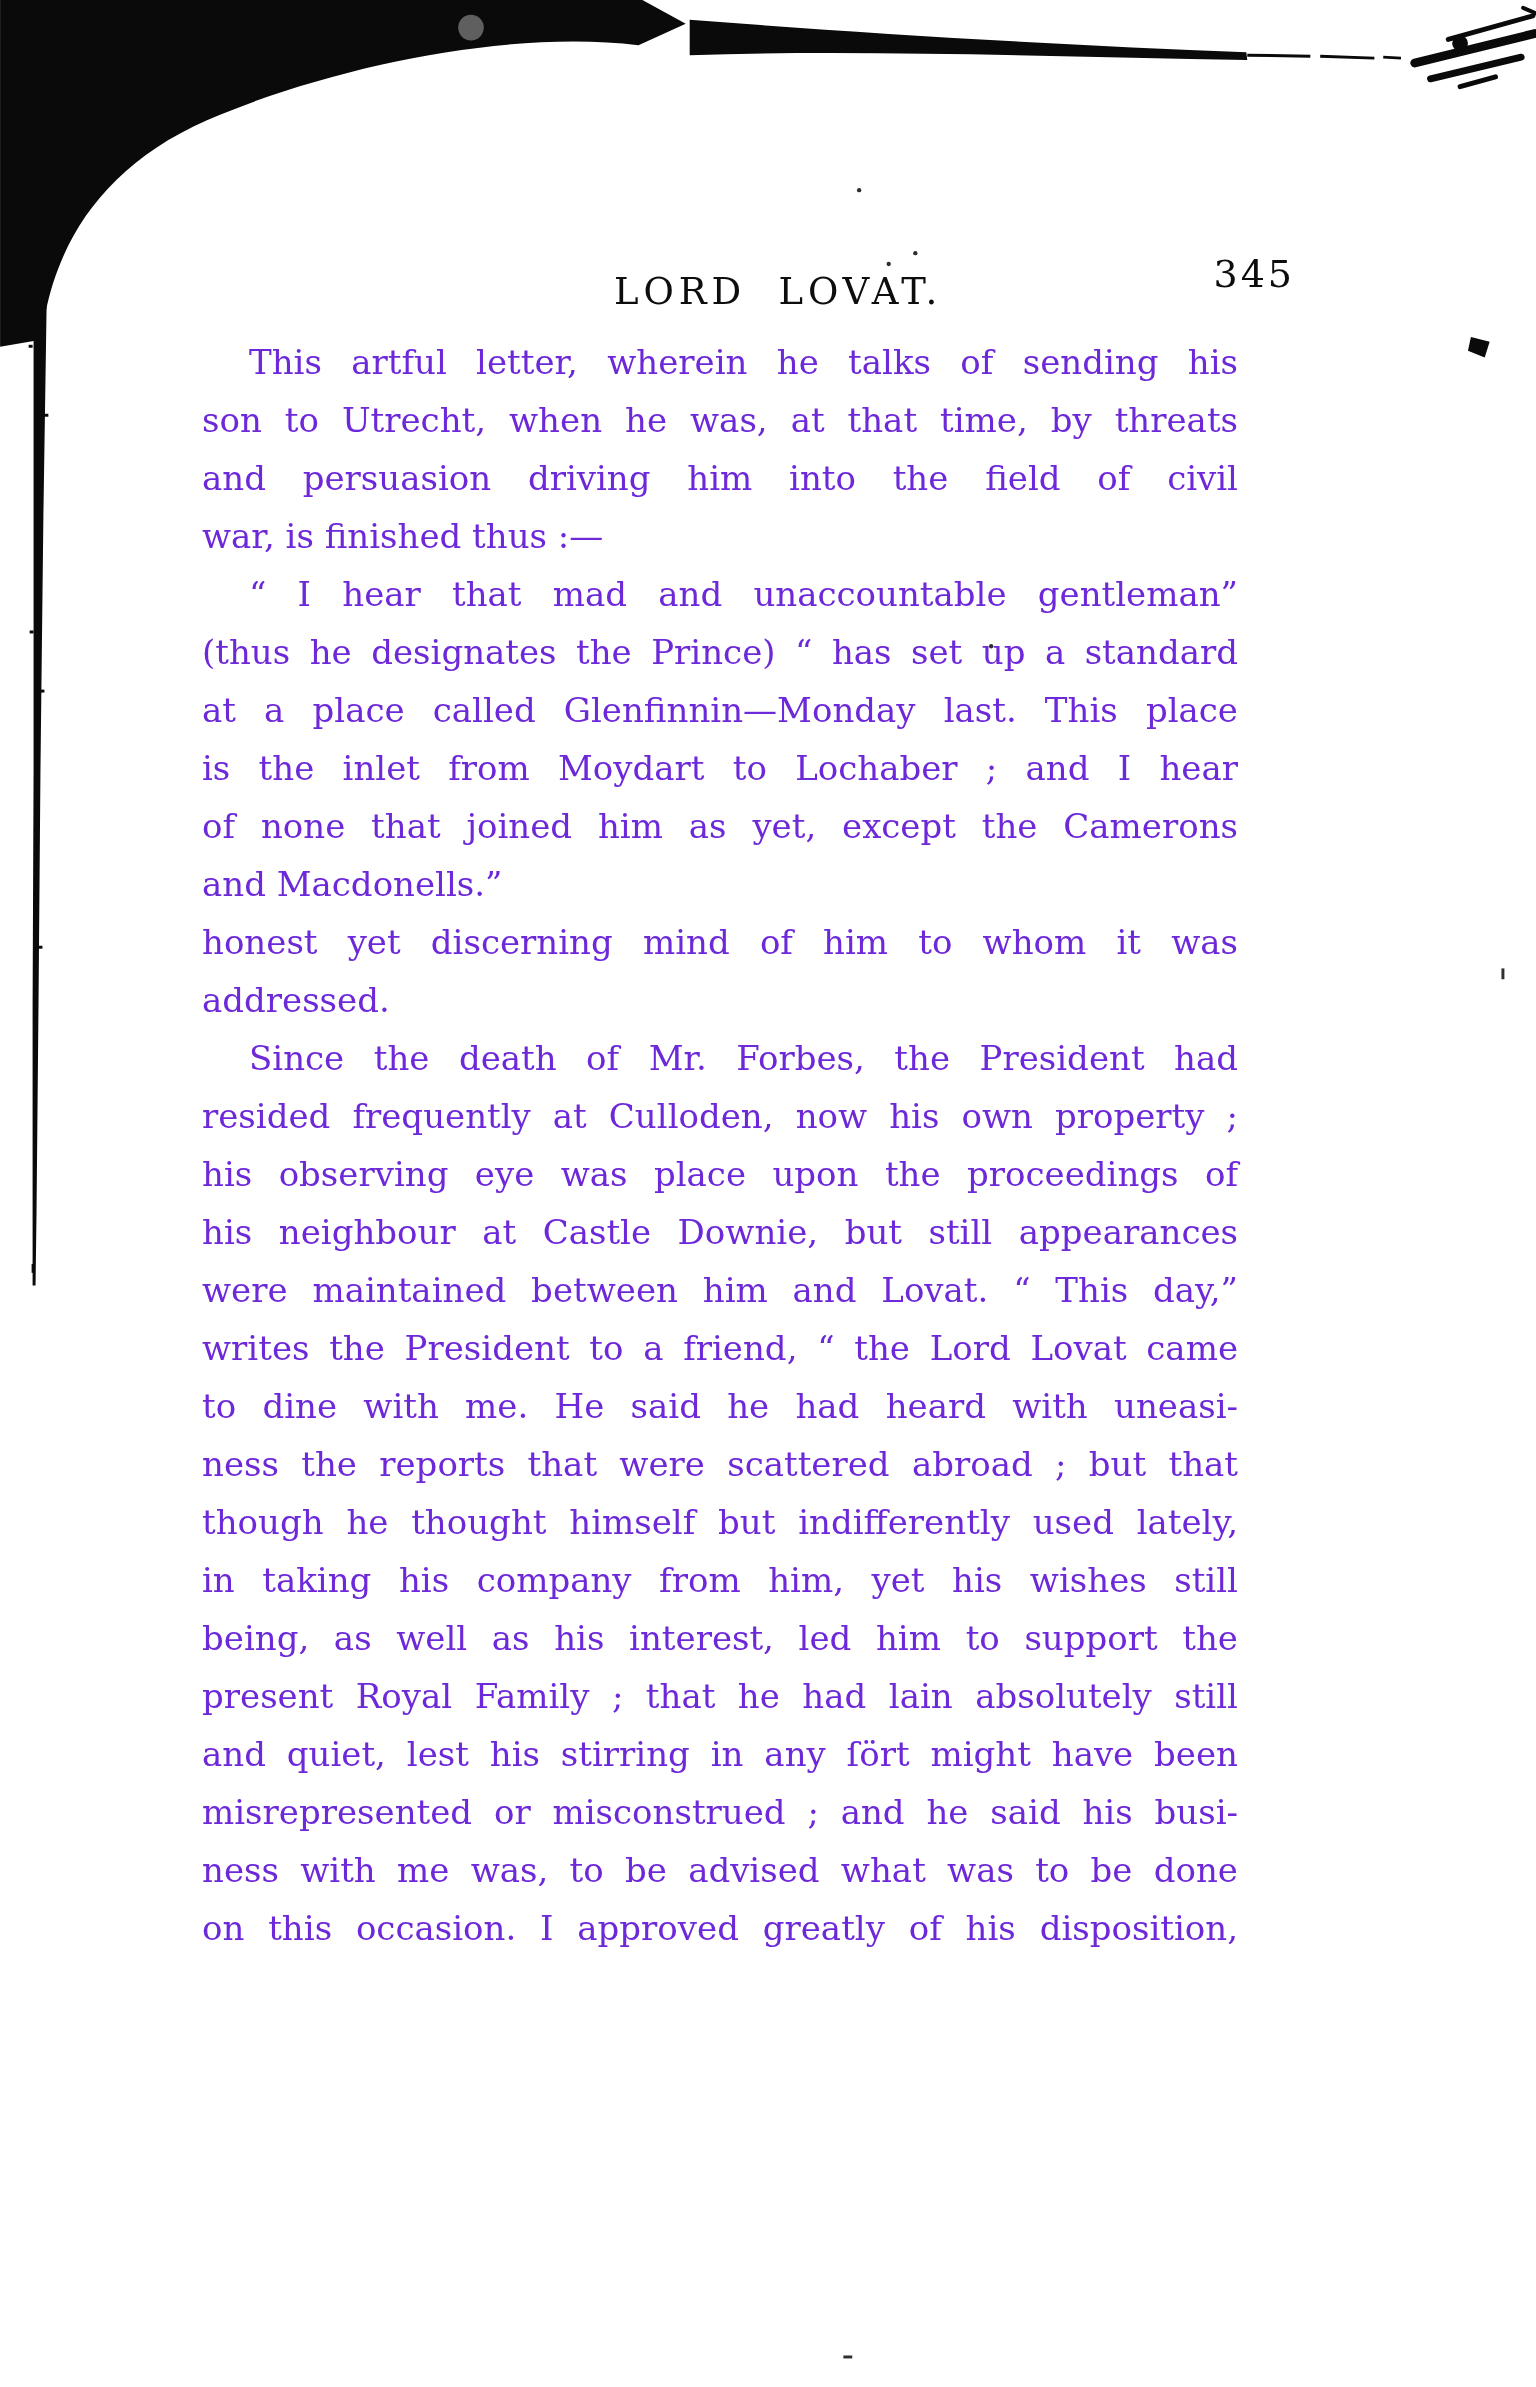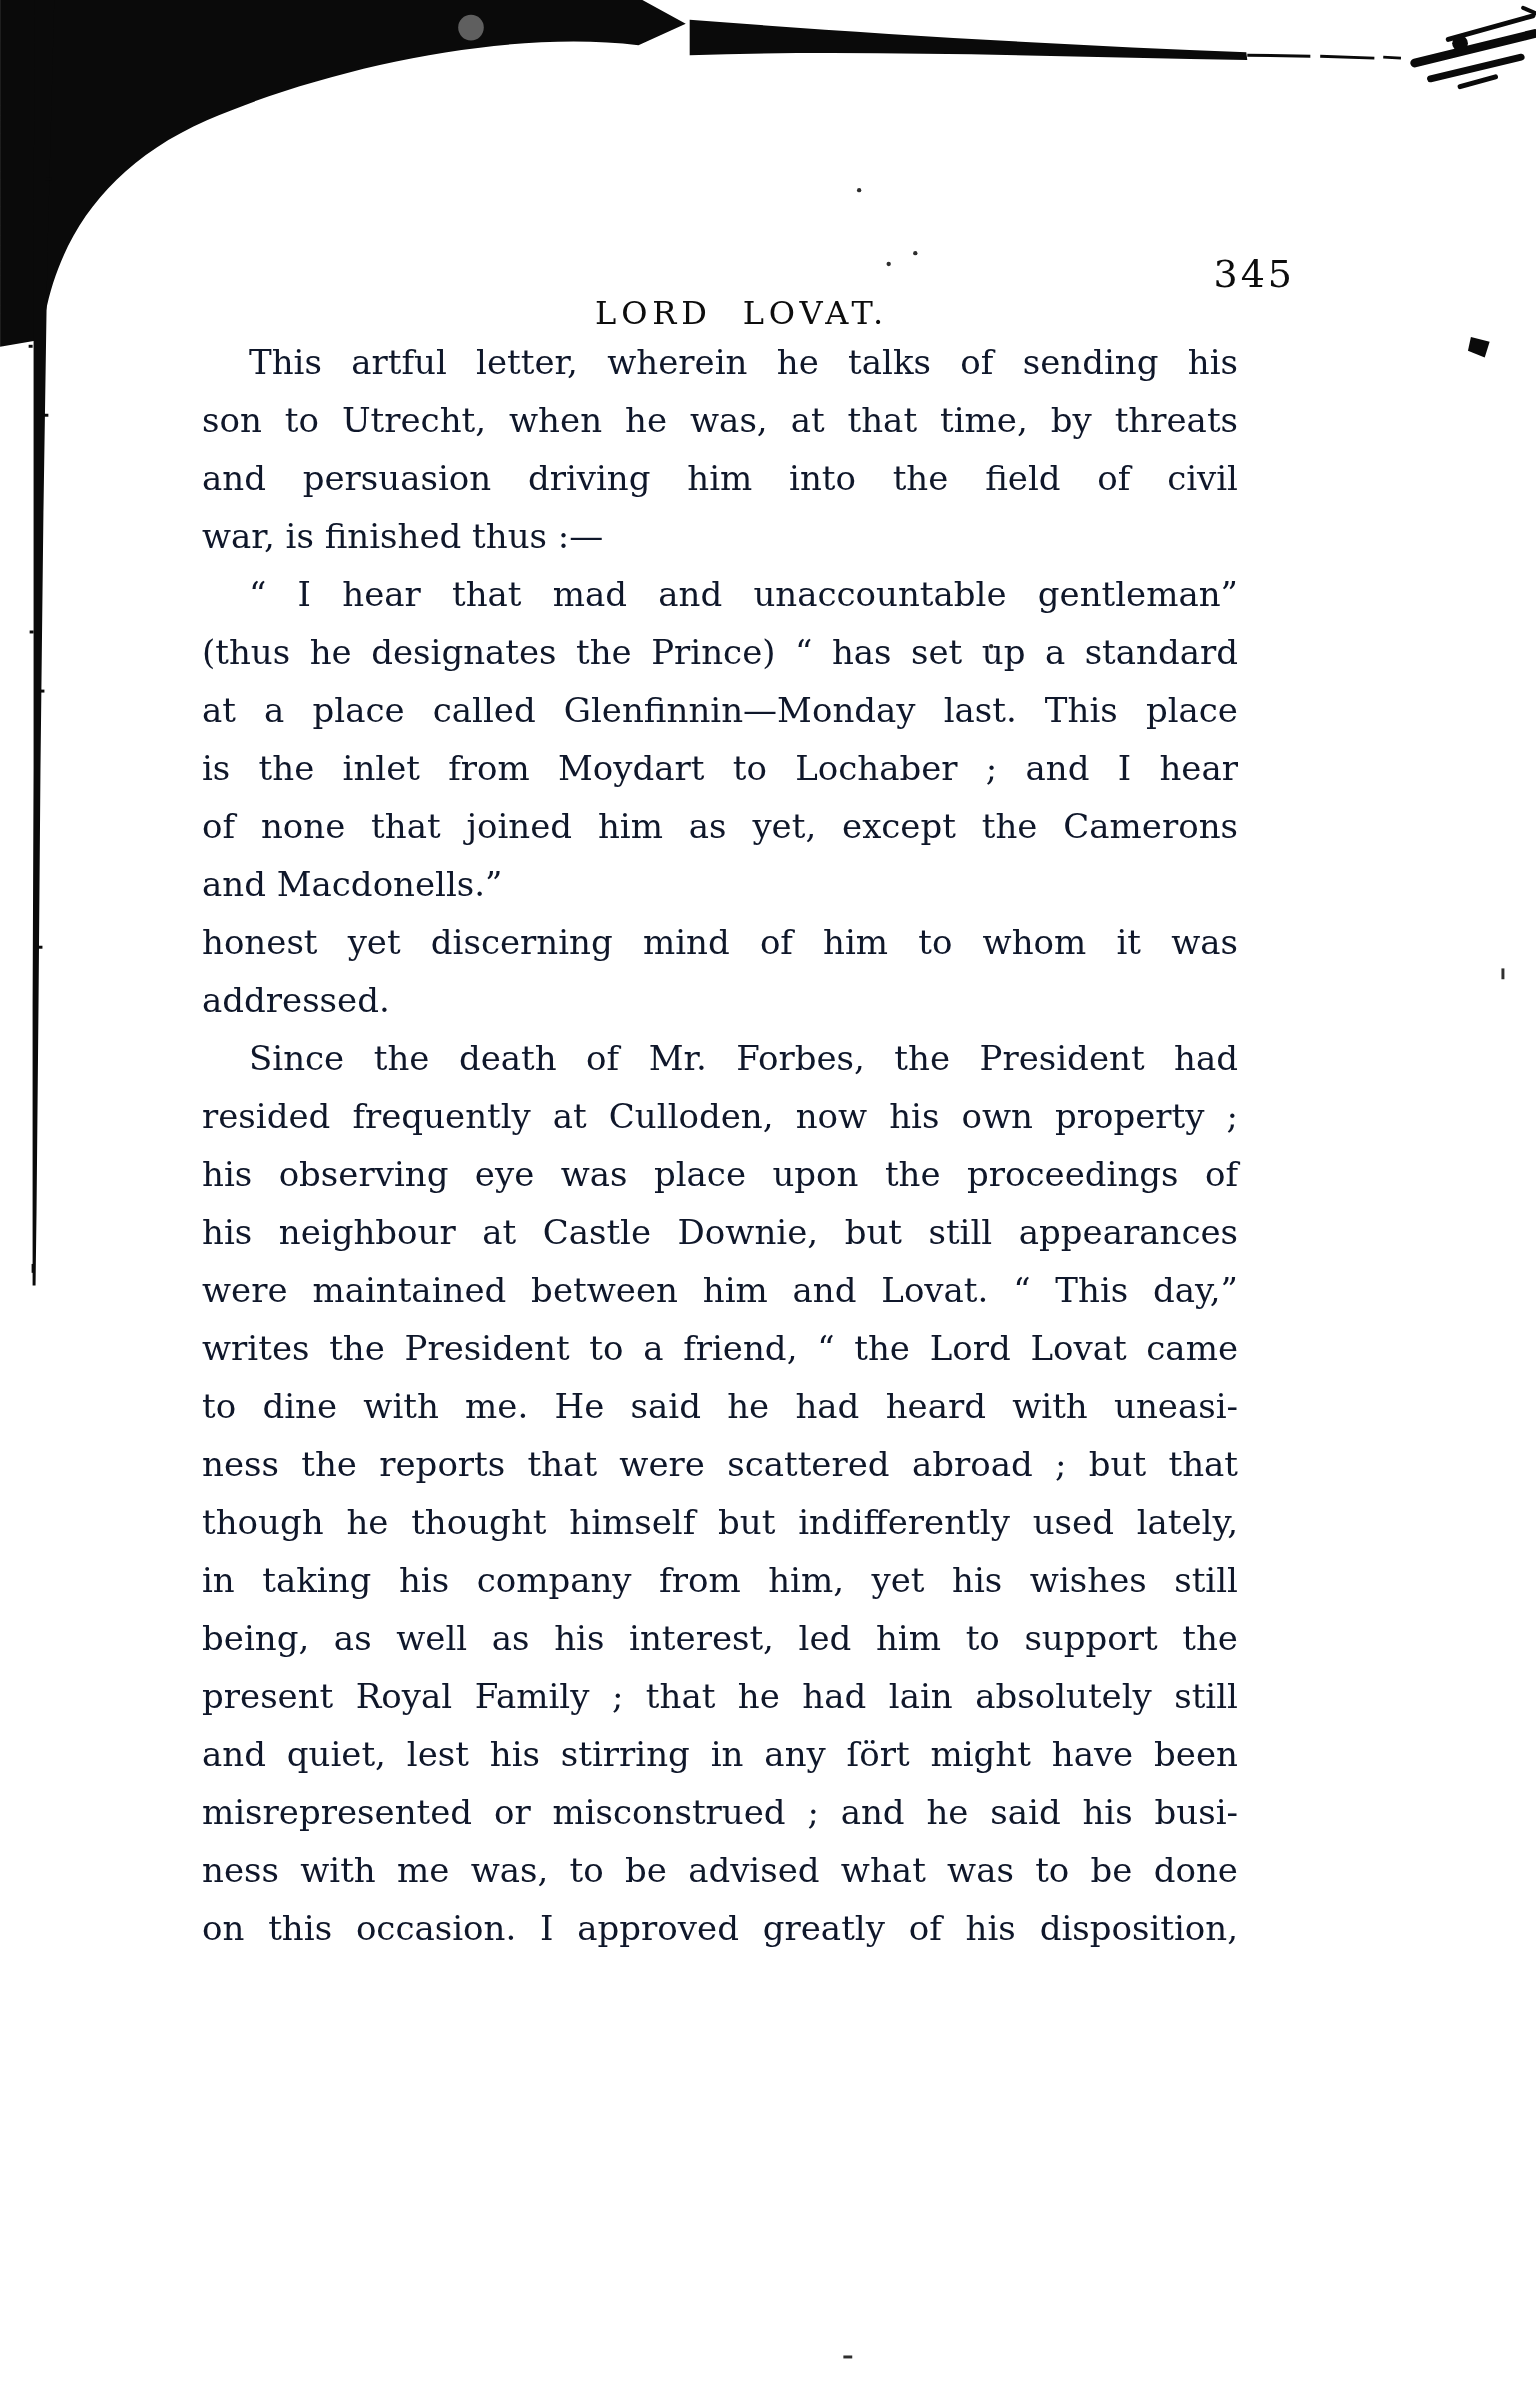--- a/index.html
+++ b/index.html
@@ -9,40 +9,40 @@
     background:#ffffff;
     overflow:hidden;
     font-family:"DejaVu Serif", serif;
     color:#111111;
   }
   .artifact-layer{
     position:absolute;left:0;top:0;width:1537px;height:2388px;
     pointer-events:none;
   }
   .running-head-title{
-    position:absolute;left:595px;top:270px;
-    font-size:32px;letter-spacing:4.9px;word-spacing:15.8px;
-    color:#0d0d0d;white-space:nowrap;margin-top:24px;
+    position:absolute;left:614px;top:270px;
+    font-size:37px;letter-spacing:4.9px;word-spacing:15.8px;
+    color:#0d0d0d;white-space:nowrap;
   }
   .page-number{
     position:absolute;left:1181px;top:252px;width:114px;
     text-align:right;font-size:38px;letter-spacing:3px;
     color:#0d0d0d;
   }
   .body-block{
     position:absolute;left:202px;top:333px;width:1036px;
   }
   .line{
     height:58px;line-height:58px;
     font-size:34px;
     text-align:justify;
     text-align-last:justify;
     -moz-text-align-last:justify;
     white-space:nowrap;
-    color:#0f172a;
+    color:#6d28d9;
   }
   .line{white-space:normal;}
   .line.end{text-align-last:left;-moz-text-align-last:left;}
   .line.indent{padding-left:47px;}
 </style>
 </head>
 <body>
 
 <div class="page">
 

